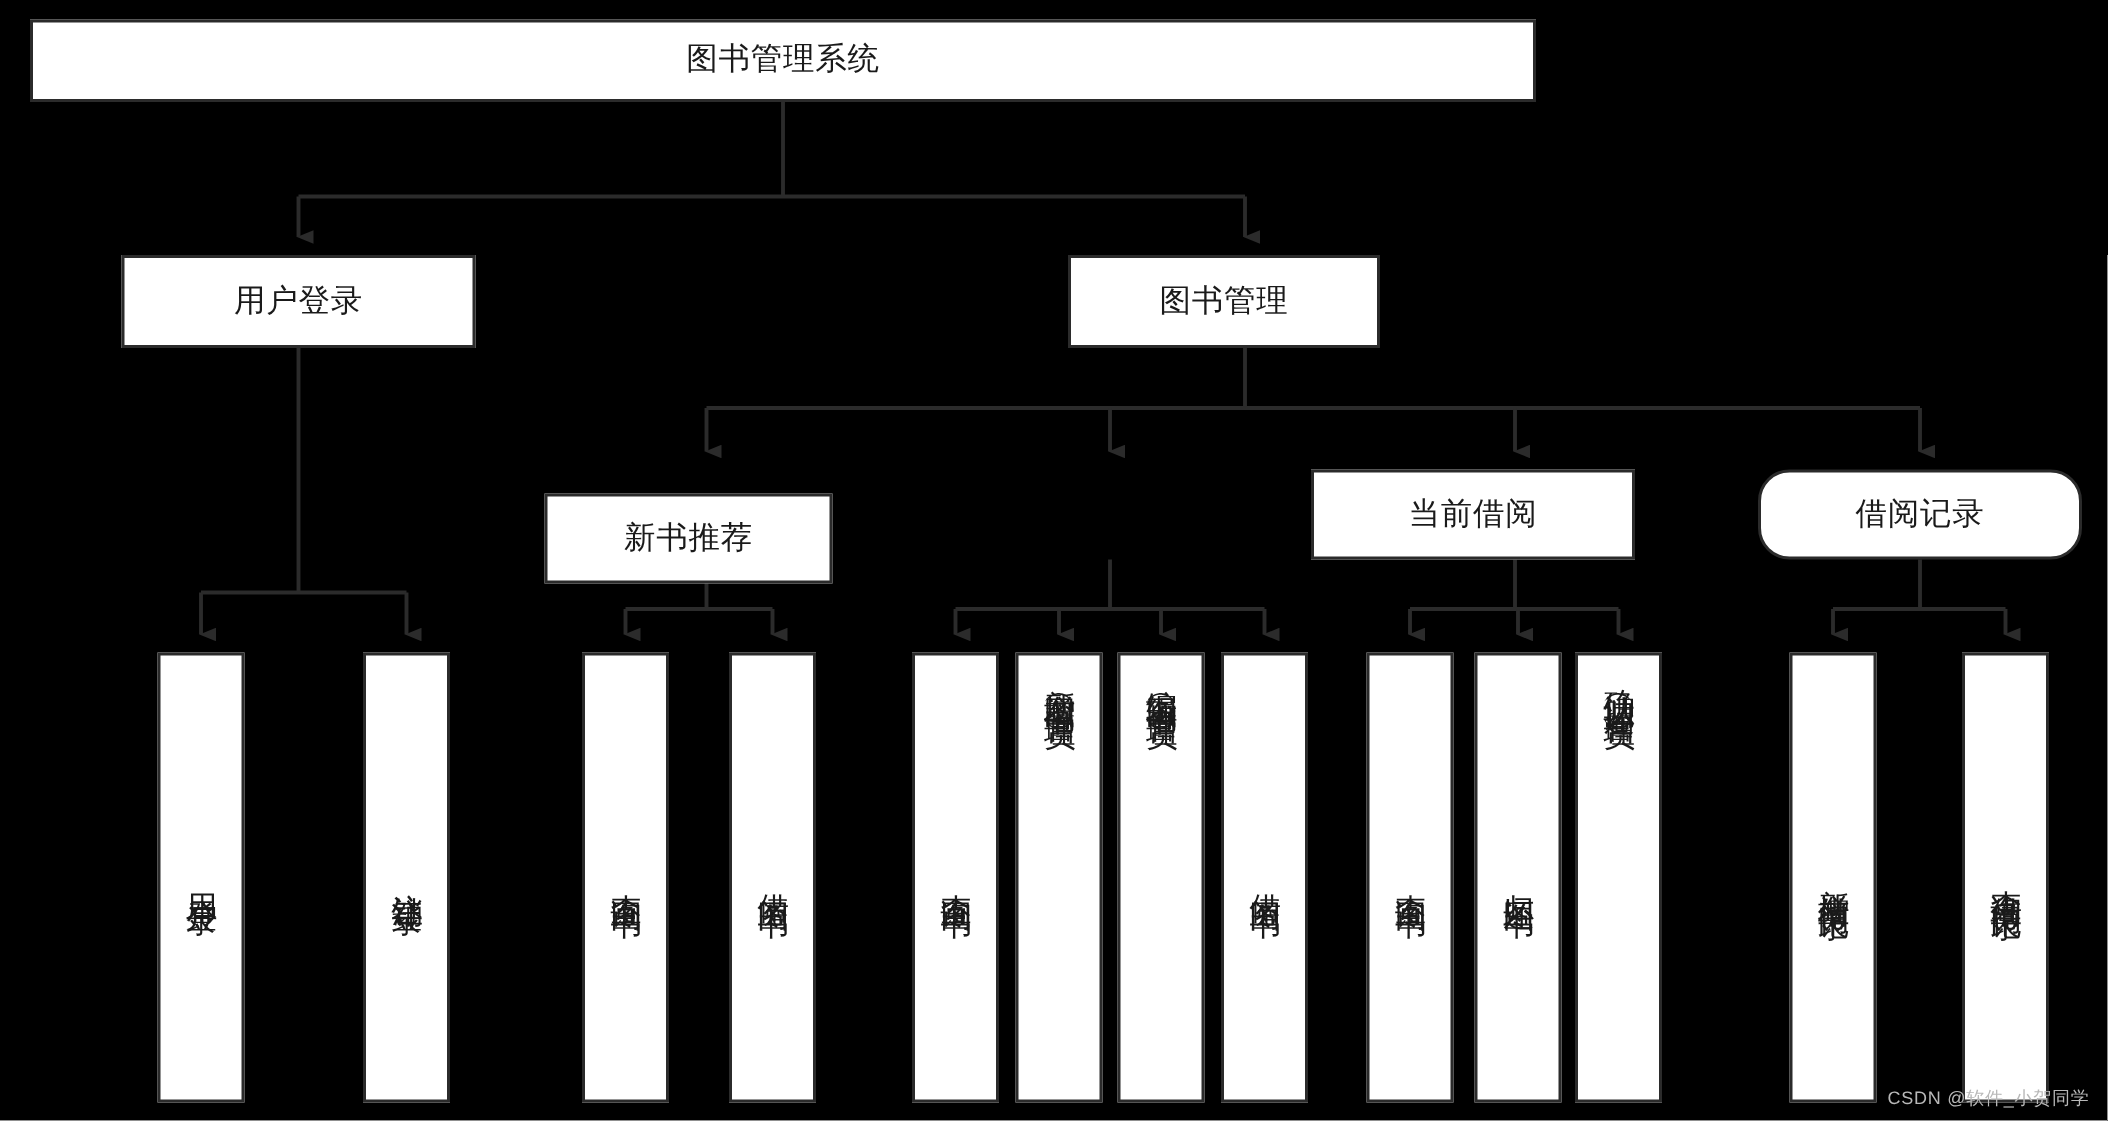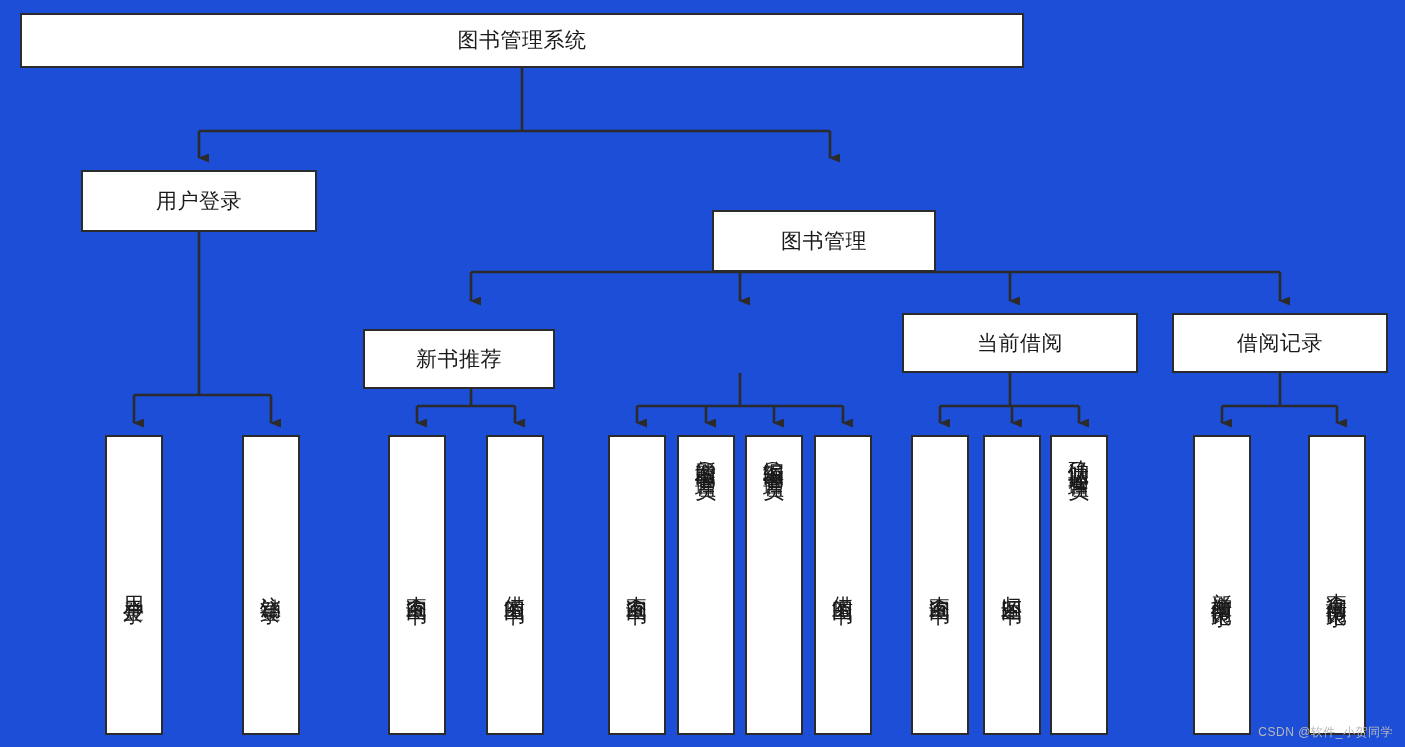--- a/index.html
+++ b/index.html
@@ -7,21 +7,21 @@
     padding: 0;
     background: #ffffff;
   }
   body {
     font-family: "Liberation Sans", "DejaVu Sans", sans-serif;
   }
   #stage {
     position: relative;
     width: 1405px;
     height: 747px;
-    background: #1d4ed8;
+    background: #000000;
     overflow: hidden;
   }
   #diagram-svg {
     position: absolute;
     top: 0;
     left: 0;
     width: 1405px;
     height: 747px;
   }
   .node-box {
@@ -127,31 +127,31 @@
     </g>
   </svg>
 
   <div class="node-box" style="left:20px; top:13px; width:1004px; height:55px;">
     <span class="node-label-h">图书管理系统</span>
   </div>
 
   <div class="node-box" style="left:81px; top:170px; width:236px; height:62px;">
     <span class="node-label-h">用户登录</span>
   </div>
-  <div class="node-box" style="left:712px; top:170px; width:224px; height:62px;margin-top:40px;">
+  <div class="node-box" style="left:712px; top:170px; width:208px; height:62px;">
     <span class="node-label-h">图书管理</span>
   </div>
 
   <div class="node-box" style="left:363px; top:313px; width:192px; height:60px;margin-top:16px;">
     <span class="node-label-h">新书推荐</span>
   </div>
-  <div class="node-box" style="left:902px; top:313px; width:236px; height:60px;">
+  <div class="node-box" style="left:874px; top:313px; width:216px; height:60px;">
     <span class="node-label-h">当前借阅</span>
   </div>
-  <div class="node-box" style="left:1172px; top:313px; width:216px; height:60px;">
+  <div class="node-box" style="left:1172px; top:313px; width:216px; height:60px;border-radius:21px;">
     <span class="node-label-h">借阅记录</span>
   </div>
 
   <div class="node-box leaf-box center-v" style="left:105px; top:435px; width:58px; height:300px;">
     <span class="node-label-v">用户登录</span>
   </div>
   <div class="node-box leaf-box center-v" style="left:242px; top:435px; width:58px; height:300px;">
     <span class="node-label-v">注销登录</span>
   </div>
   <div class="node-box leaf-box center-v" style="left:388px; top:435px; width:58px; height:300px;">

